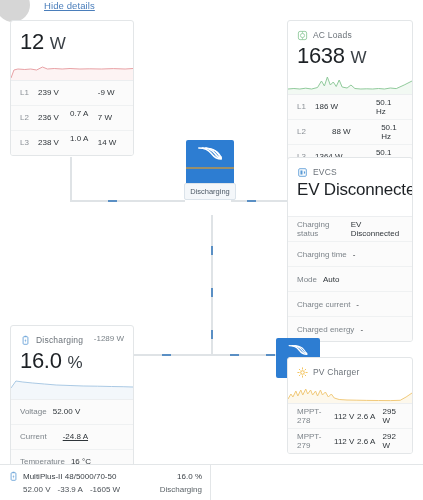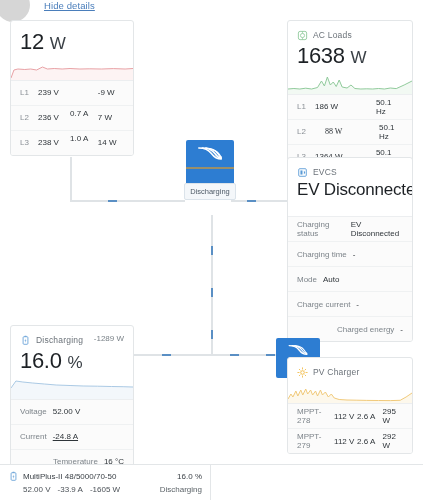--- a/index.html
+++ b/index.html
@@ -60,21 +60,21 @@
   .spark { position: relative; height: 22px; margin-top: 2px; }
   .spark svg { display: block; width: 100%; height: 100%; }
 
   .rows { border-top: 1px solid #eceef0; background: #fbfbfb; }
   .row {
     display: flex; align-items: center;
     height: 21px; padding: 12px 9px;
     font-size: 8px; color: #5c6368;
     border-bottom: 1px solid #eff1f2;
   }
-  .row:last-child { border-bottom: none; justify-content: flex-end; }
+  .row:last-child { border-bottom: none; }
   .row .lbl { color: #8b9197; min-width: 13px; }
   .row .k { color: #7d848a; }
   .row .v { color: #2f353a; }
   .row .c1 { width: 44px; }
   .row .c2 { width: 38px; margin-top: 41px; }
   .row .c3 { width: 36px; }
 
   
   .ic { width: 11px; height: 11px; display: block; }
 
@@ -224,21 +224,21 @@
       </svg>
     </div>
     <div class="rows">
       <div class="row">
         <span class="lbl">L1</span>
         <span class="v" style="margin-left:5px; width:62px;">186 W</span>
         <span class="v">50.1 Hz</span>
       </div>
       <div class="row">
         <span class="lbl">L2</span>
-        <span class="v" style="margin-left:15px; width:62px;font-family:Liberation Serif, serif;">88 W</span>
+        <span class="v" style="margin-left:22px; width:62px;">88 W</span>
         <span class="v">50.1 Hz</span>
       </div>
       <div class="row">
         <span class="lbl">L3</span>
         <span class="v" style="margin-left:5px; width:62px;">1364 W</span>
         <span class="v">50.1 Hz</span>
       </div>
     </div>
   </div>
 
@@ -328,21 +328,21 @@
         <path d="M0,11 L5,4 L12,5 L22,6 L34,7 L46,8 L60,8.5 L74,9 L88,9.2 L102,9.5 L114,9.7 L124,10" fill="none" stroke="#a9c8e4" stroke-width="1"></path>
       </svg>
     </div>
     <div class="rows">
       <div class="row">
         <span class="k">Voltage</span>
         <span class="v" style="margin-left:6px;">52.00 V</span>
       </div>
       <div class="row">
         <span class="k">Current</span>
-        <span class="v" style="margin-left:6px;text-decoration:underline;">-24.8 A</span>
+        <span class="v" style="margin-left:16px;text-decoration:underline;">-24.8 A</span>
       </div>
       <div class="row">
         <span class="k">Temperature</span>
         <span class="v" style="margin-left:6px;">16 °C</span>
       </div>
     </div>
   </div>
 
   <div class="card" style="left:287px; top:357px; width:126px;">
     <div class="card-head">

